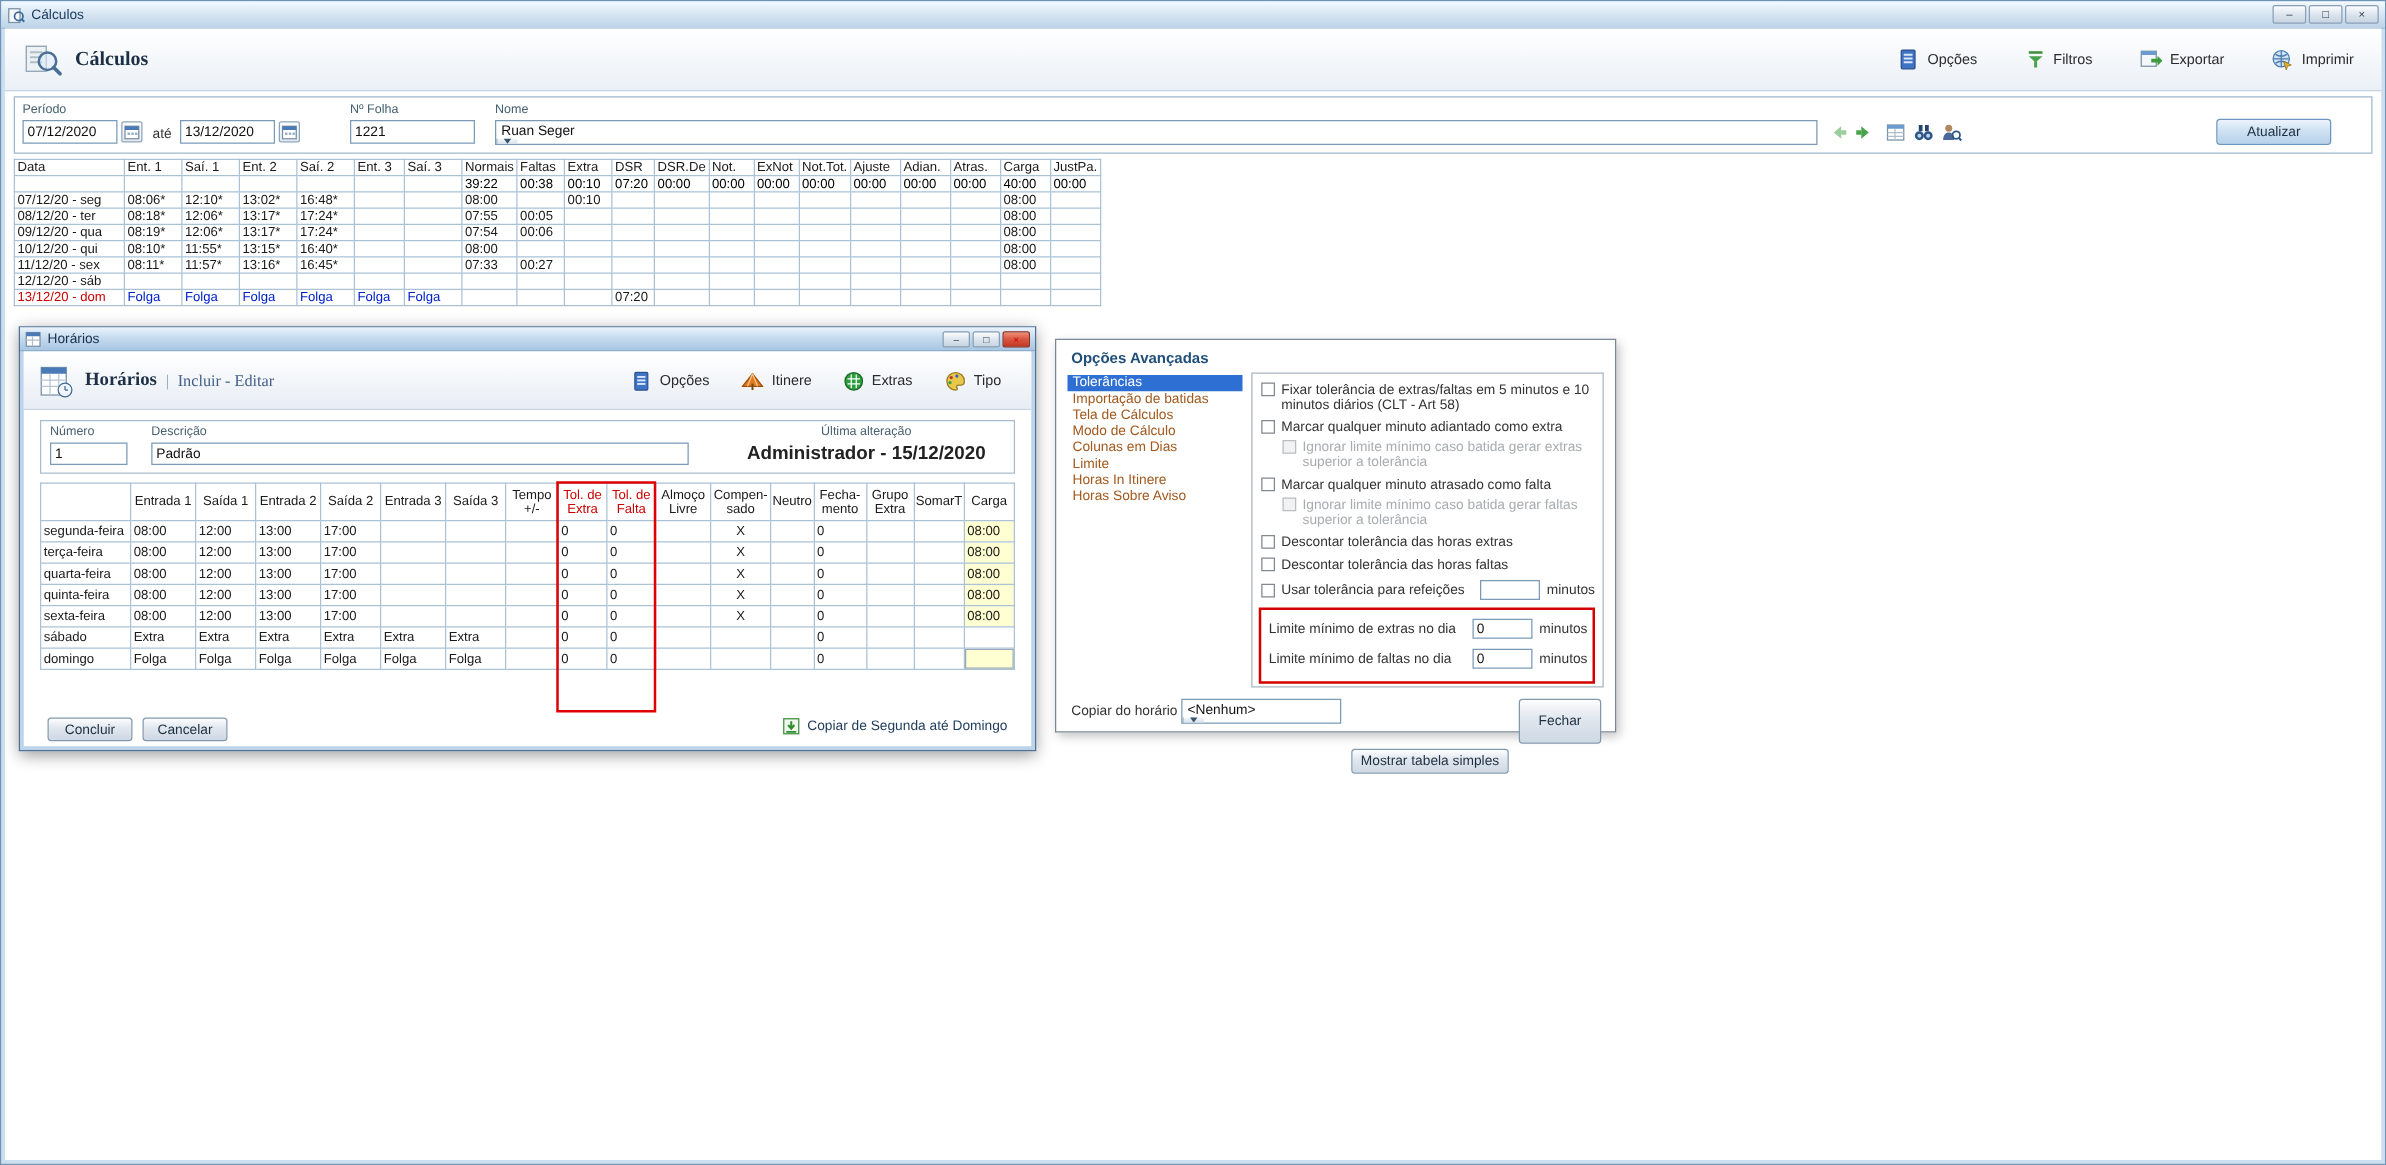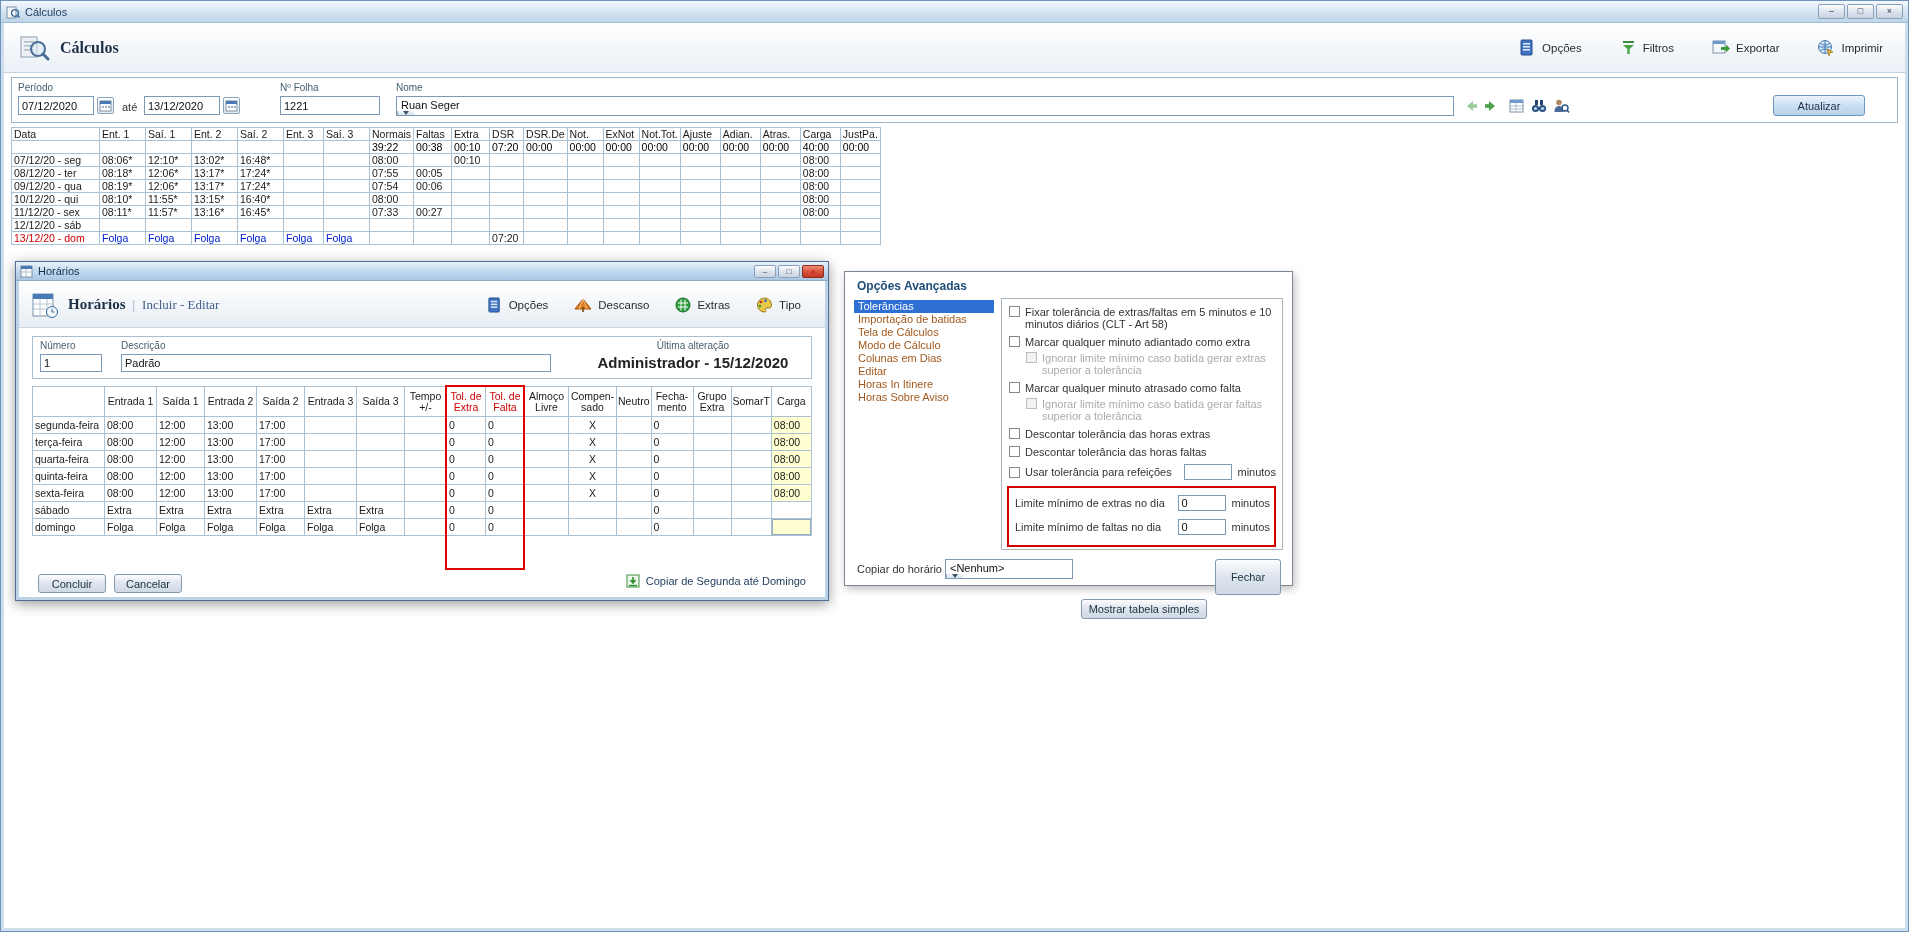--- a/index.html
+++ b/index.html
@@ -546,21 +546,21 @@
           <span>Opções</span>
         </div>
         <div class="tool">
           <span>
               <svg width="18" height="16" viewBox="0 0 18 16">
                 <path d="M9 2 L17 12 H1 Z" fill="#e07a20" stroke="#a04e08"></path>
                 <path d="M9 2 L13 12 M9 2 L5 12" stroke="#f5c890" fill="none"></path>
                 <rect x="8.2" y="10" width="1.6" height="5" fill="#7a4a10"></rect>
               </svg>
             </span>
-          <span>Descanso</span>
+          <span>Itinere</span>
         </div>
         <div class="tool">
           <span>
               <svg width="16" height="16" viewBox="0 0 16 16">
                 <circle cx="8" cy="8" r="7" fill="#2e9e3e" stroke="#1a6a26"></circle>
                 <line x1="3" y1="6" x2="13" y2="6" stroke="#fff"></line>
                 <line x1="3" y1="10" x2="13" y2="10" stroke="#fff"></line>
                 <line x1="6" y1="2.5" x2="6" y2="13.5" stroke="#fff"></line>
                 <line x1="10" y1="2.5" x2="10" y2="13.5" stroke="#fff"></line>
               </svg>
@@ -791,21 +791,21 @@
 
   <div class="advpanel">
     <span class="advtitle">Opções Avançadas</span>
 
     <div class="adv-list">
       <div class="adv-item selected">Tolerâncias</div>
       <div class="adv-item">Importação de batidas</div>
       <div class="adv-item">Tela de Cálculos</div>
       <div class="adv-item">Modo de Cálculo</div>
       <div class="adv-item">Colunas em Dias</div>
-      <div class="adv-item">Editar</div>
+      <div class="adv-item">Limite</div>
       <div class="adv-item">Horas In Itinere</div>
       <div class="adv-item">Horas Sobre Aviso</div>
     </div>
 
     <div class="adv-box">
       <div class="opt-row">
         <span class="cb"></span>
         <span class="opt-label">Fixar tolerância de extras/faltas em 5 minutos e 10 minutos diários (CLT - Art 58)</span>
       </div>
       <div class="opt-row">

